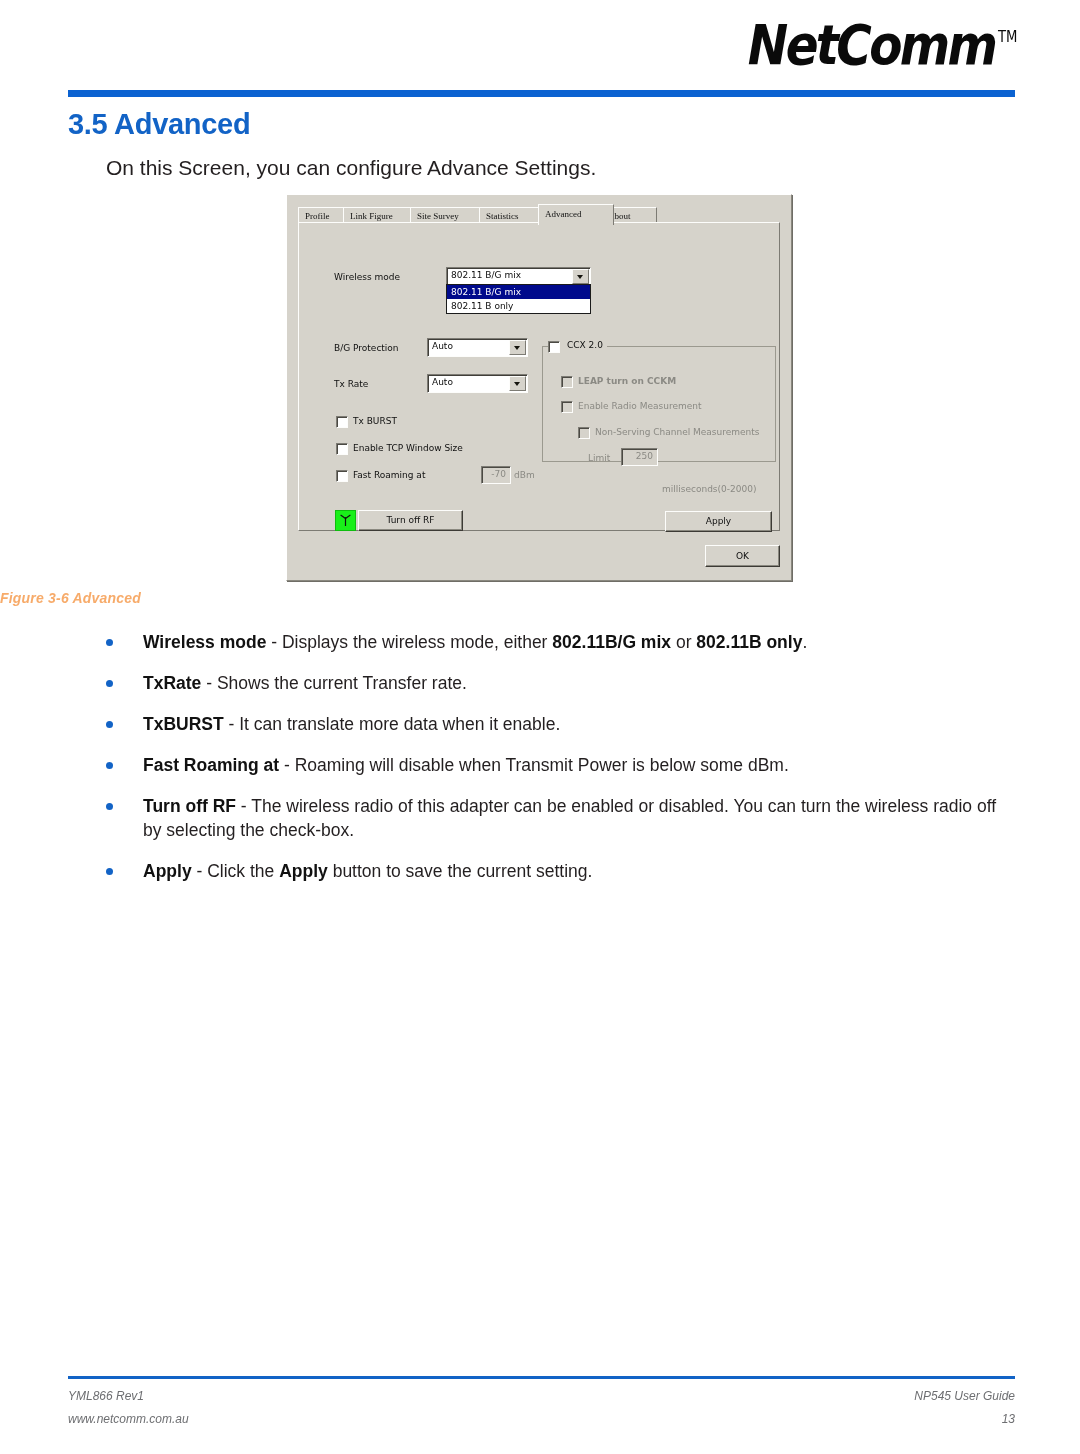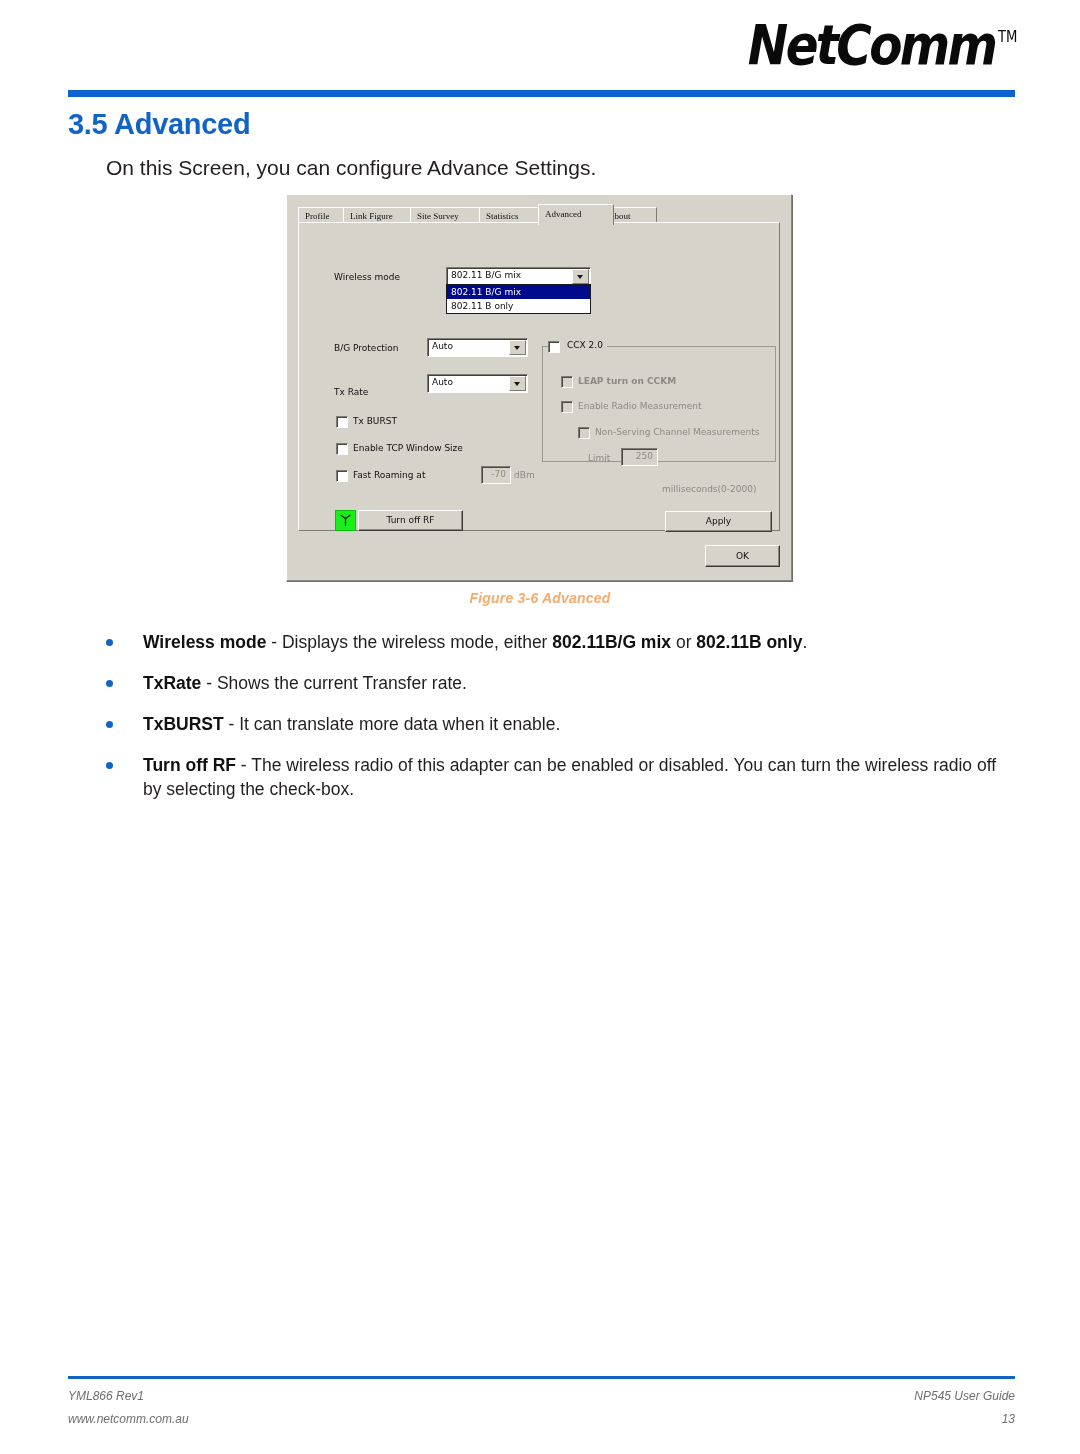--- a/index.html
+++ b/index.html
@@ -159,21 +159,21 @@
 
   
   .rf-icon{
     position:absolute; width:19px; height:19px; background:#19f019;
     border:1px solid #0fbd0f;
   }
   .rf-icon svg{position:absolute; left:3px; top:3px;}
 
   
   .caption{
-    position:absolute; left:0; right:0; top:590px; text-align:center;
+    position:absolute; left:0; right:0; top:590px; 
     font-size:14px; font-style:italic; font-weight:700;
     color:#f7ab6a; letter-spacing:0.2px;
   }
 
   
   .bullets{position:absolute; left:101px; top:630px; width:905px;}
   .bullet{
     position:relative; padding-left:42px; margin-bottom:17px;
     font-size:17.5px; line-height:24px; color:#231f20;
   }
@@ -246,21 +246,21 @@
           <div class="opt sel">802.11 B/G mix</div>
           <div class="opt">802.11 B only</div>
         </div>
 
         <div class="lbl" style="left:35px; top:120px;">B/G Protection</div>
         <div class="combo" style="left:128px; top:115px; width:99px;">
           <div class="val">Auto</div>
           <div class="arrow"></div>
         </div>
 
-        <div class="lbl" style="left:35px; top:156px;margin-top:8px;">Tx Rate</div>
+        <div class="lbl" style="left:35px; top:156px;">Tx Rate</div>
         <div class="combo" style="left:128px; top:151px; width:99px;">
           <div class="val">Auto</div>
           <div class="arrow"></div>
         </div>
 
         <div class="cb" style="left:37px; top:193px;"></div>
         <div class="lbl" style="left:54px; top:193px;">Tx BURST</div>
 
         <div class="cb" style="left:37px; top:220px;"></div>
         <div class="lbl" style="left:54px; top:220px;">Enable TCP Window Size</div>
@@ -314,21 +314,23 @@
 
     </div>
   </div>
 
   <div class="caption">Figure 3-6 Advanced</div>
 
   <div class="bullets">
       <div class="bullet"><b>Wireless mode</b><span> - Displays the wireless mode, either </span><b>802.11B/G mix</b><span> or </span><b>802.11B only</b><span>.</span></div>
       <div class="bullet"><b>TxRate</b><span> - Shows the current Transfer rate.</span></div>
       <div class="bullet"><b>TxBURST</b><span> - It can translate more data when it enable.</span></div>
+      <div class="bullet"><b>Fast Roaming at</b><span> - Roaming will disable when Transmit Power is below some dBm.</span></div>
       <div class="bullet"><b>Turn off RF</b><span> - The wireless radio of this adapter can be enabled or disabled. You can turn the wireless radio off by selecting the check-box.</span></div>
+      <div class="bullet"><b>Apply</b><span> - Click the </span><b>Apply</b><span> button to save the current setting.</span></div>
     </div>
 
   <div class="rule-bot"></div>
   <div class="foot left">
     <div>YML866 Rev1</div>
     <div>www.netcomm.com.au</div>
   </div>
   <div class="foot right">
     <div>NP545 User Guide</div>
     <div>13</div>

